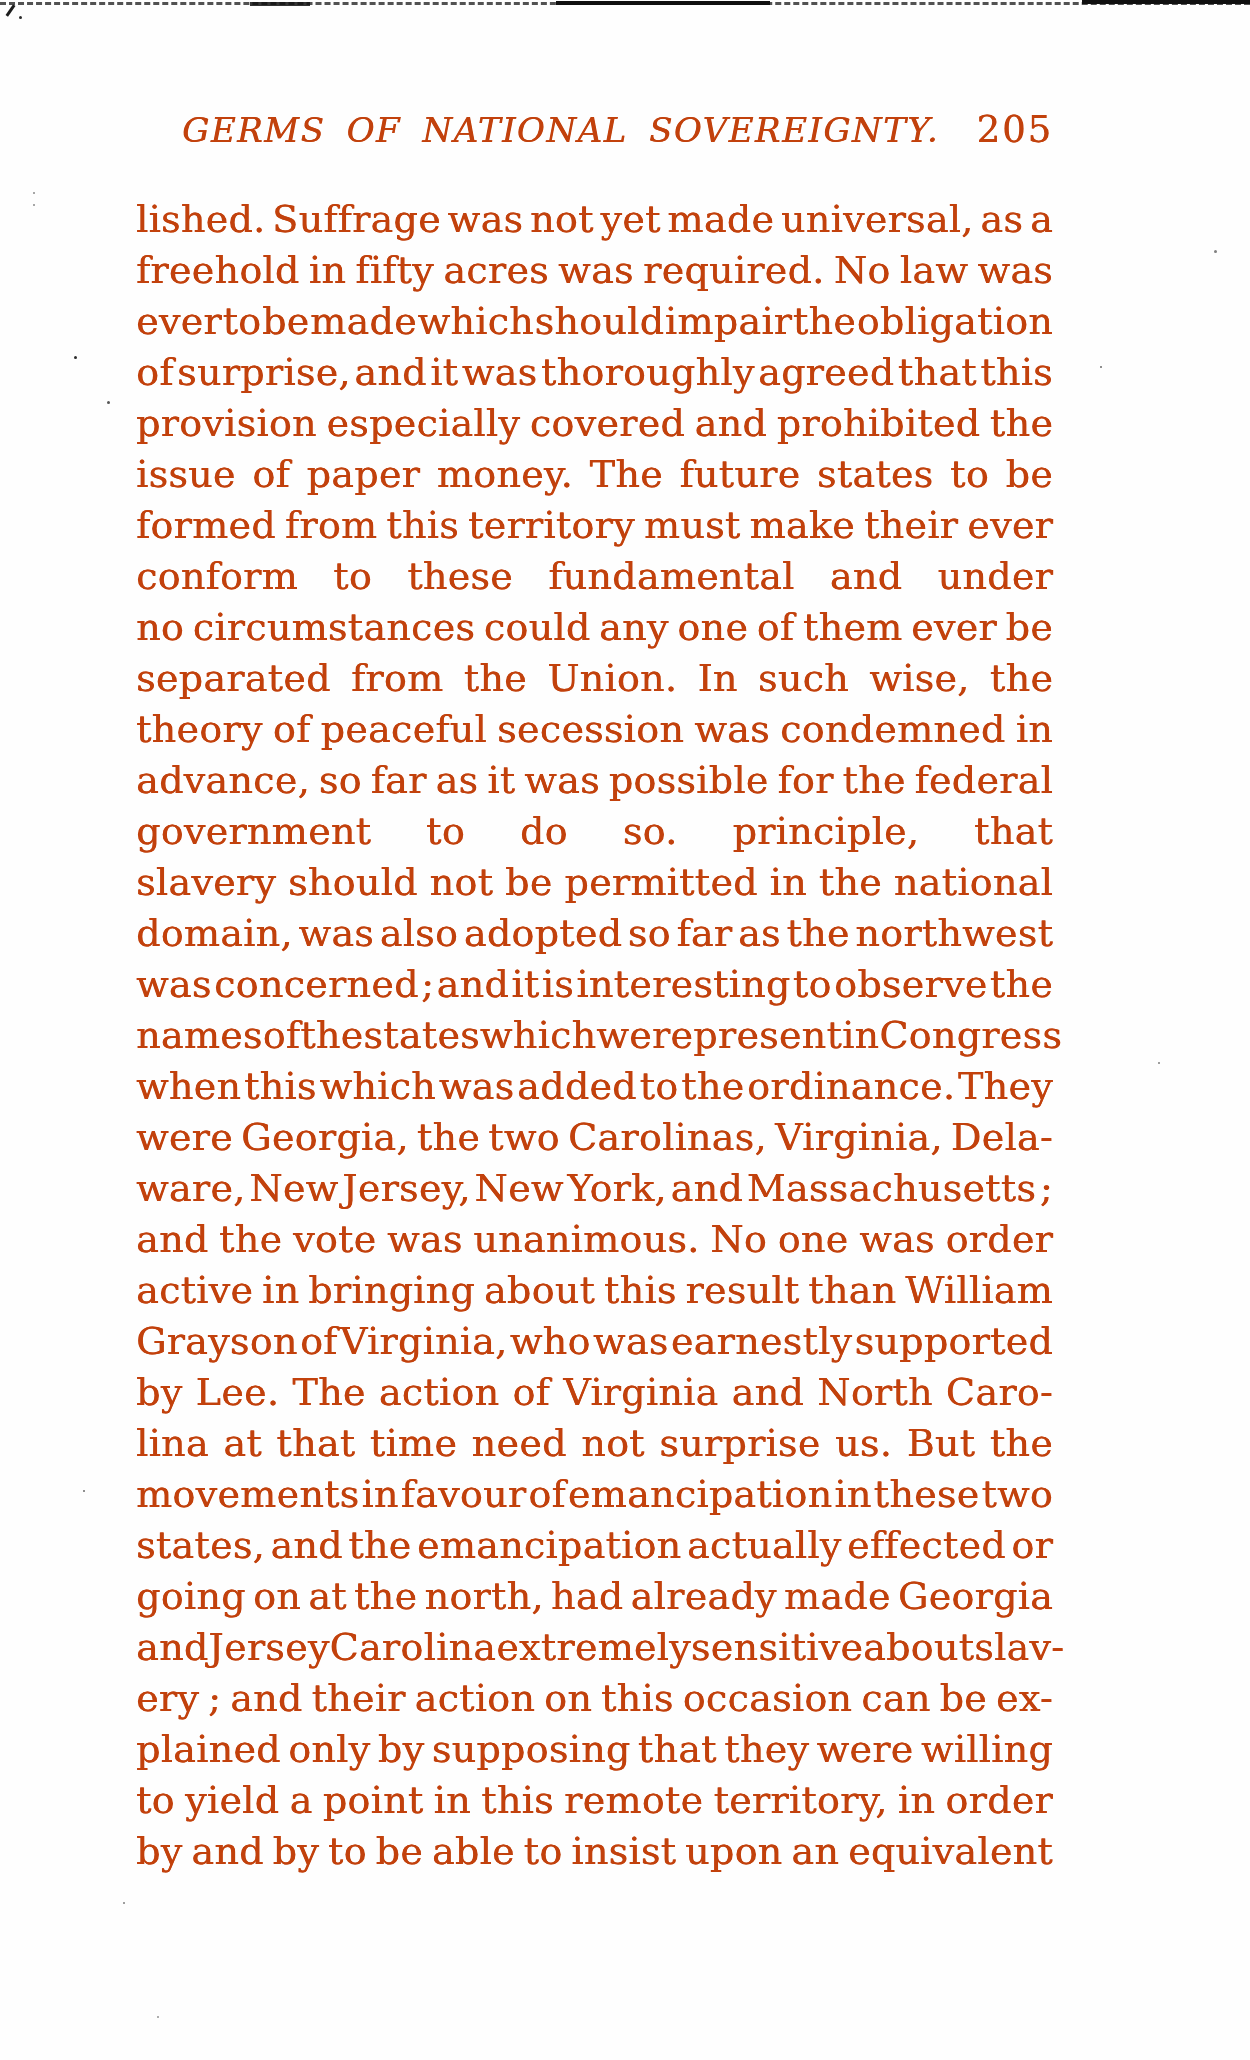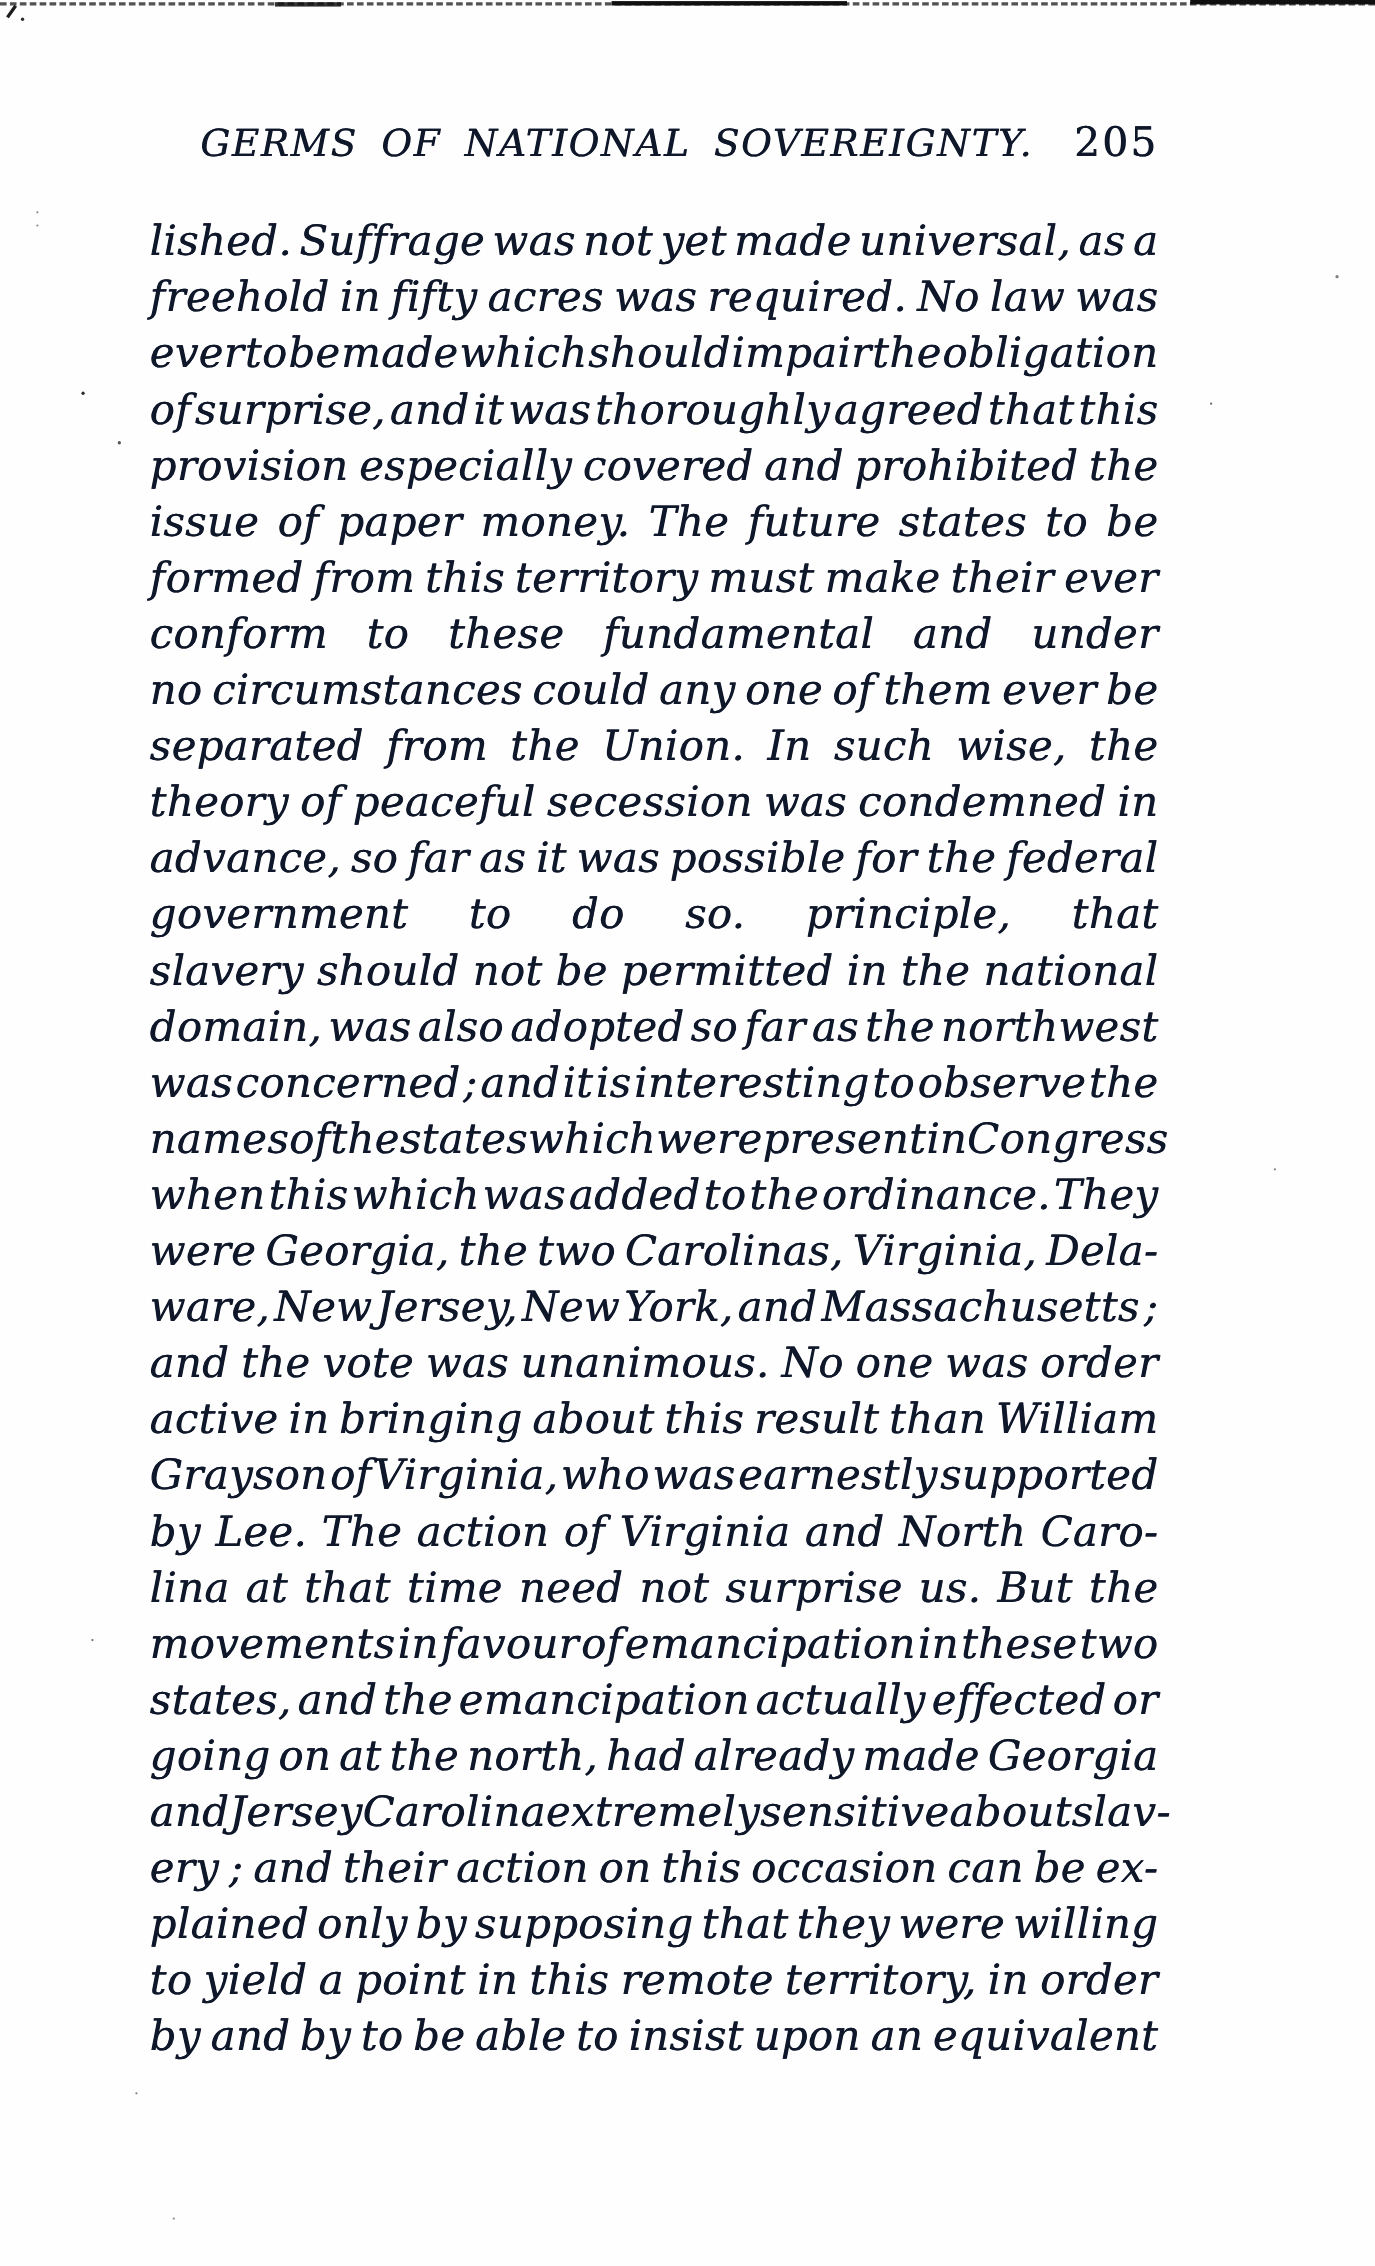--- a/index.html
+++ b/index.html
@@ -7,21 +7,21 @@
     padding: 0;
     background: #ffffff;
   }
   .page {
     position: relative;
     width: 1250px;
     height: 2060px;
     background: #fefefe;
     overflow: hidden;
     font-family: "DejaVu Serif", "Liberation Serif", serif;
-    color: #0f172a;
+    color: #c2410c;
   }
 
   
   .scan-topline {
     position: absolute;
     top: 2px; left: 0; right: 0;
     border-top: 3px dashed rgba(15,15,15,0.72);
   }
   .scan-topline-seg {
     position: absolute;
@@ -84,21 +84,20 @@
     font-size: 37px;
     letter-spacing: 2px;
     text-shadow: 0.5px 0 0 currentColor;
   }
 
   .body-text {
     position: absolute;
     top: 194px;
     left: 136px;
     width: 917px;
-    font-style: italic;
   }
   .line {
     display: flex;
     justify-content: space-between;
     height: 51px;
     line-height: 51px;
     font-size: 38px;
     letter-spacing: 0.3px;
     text-shadow: 0.45px 0 0 currentColor;
   }

